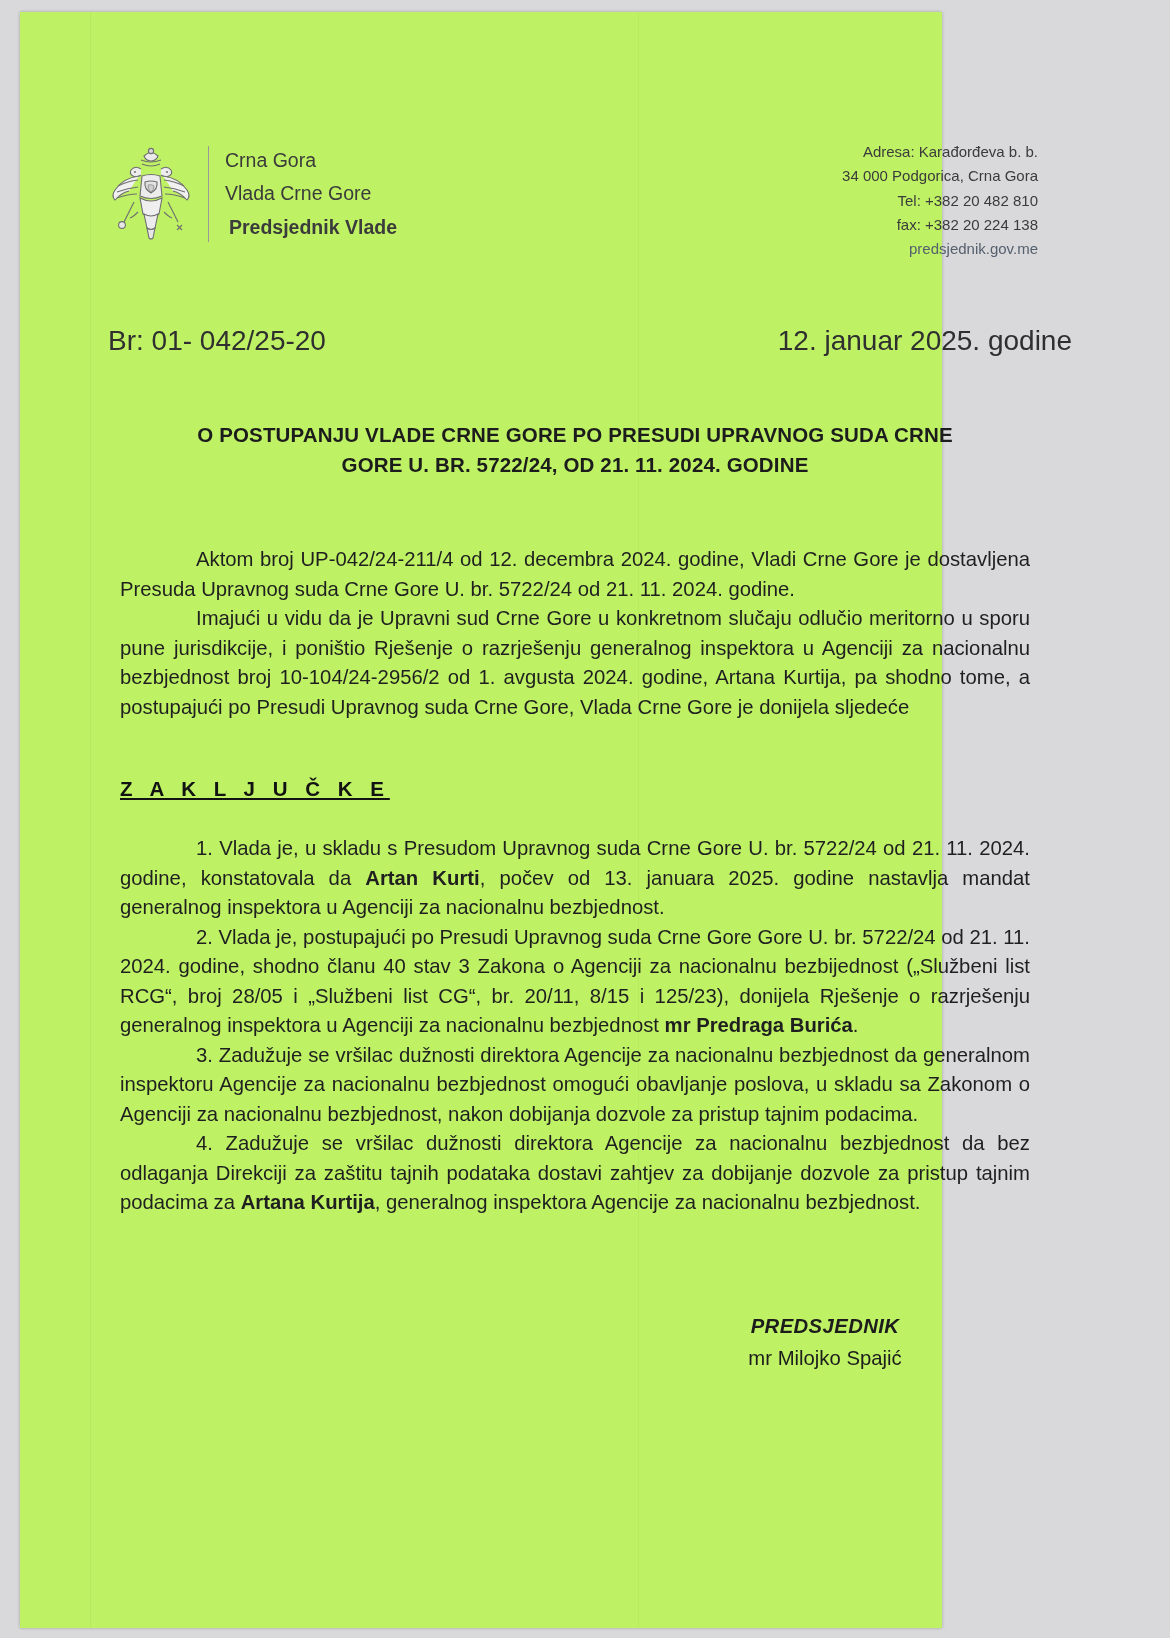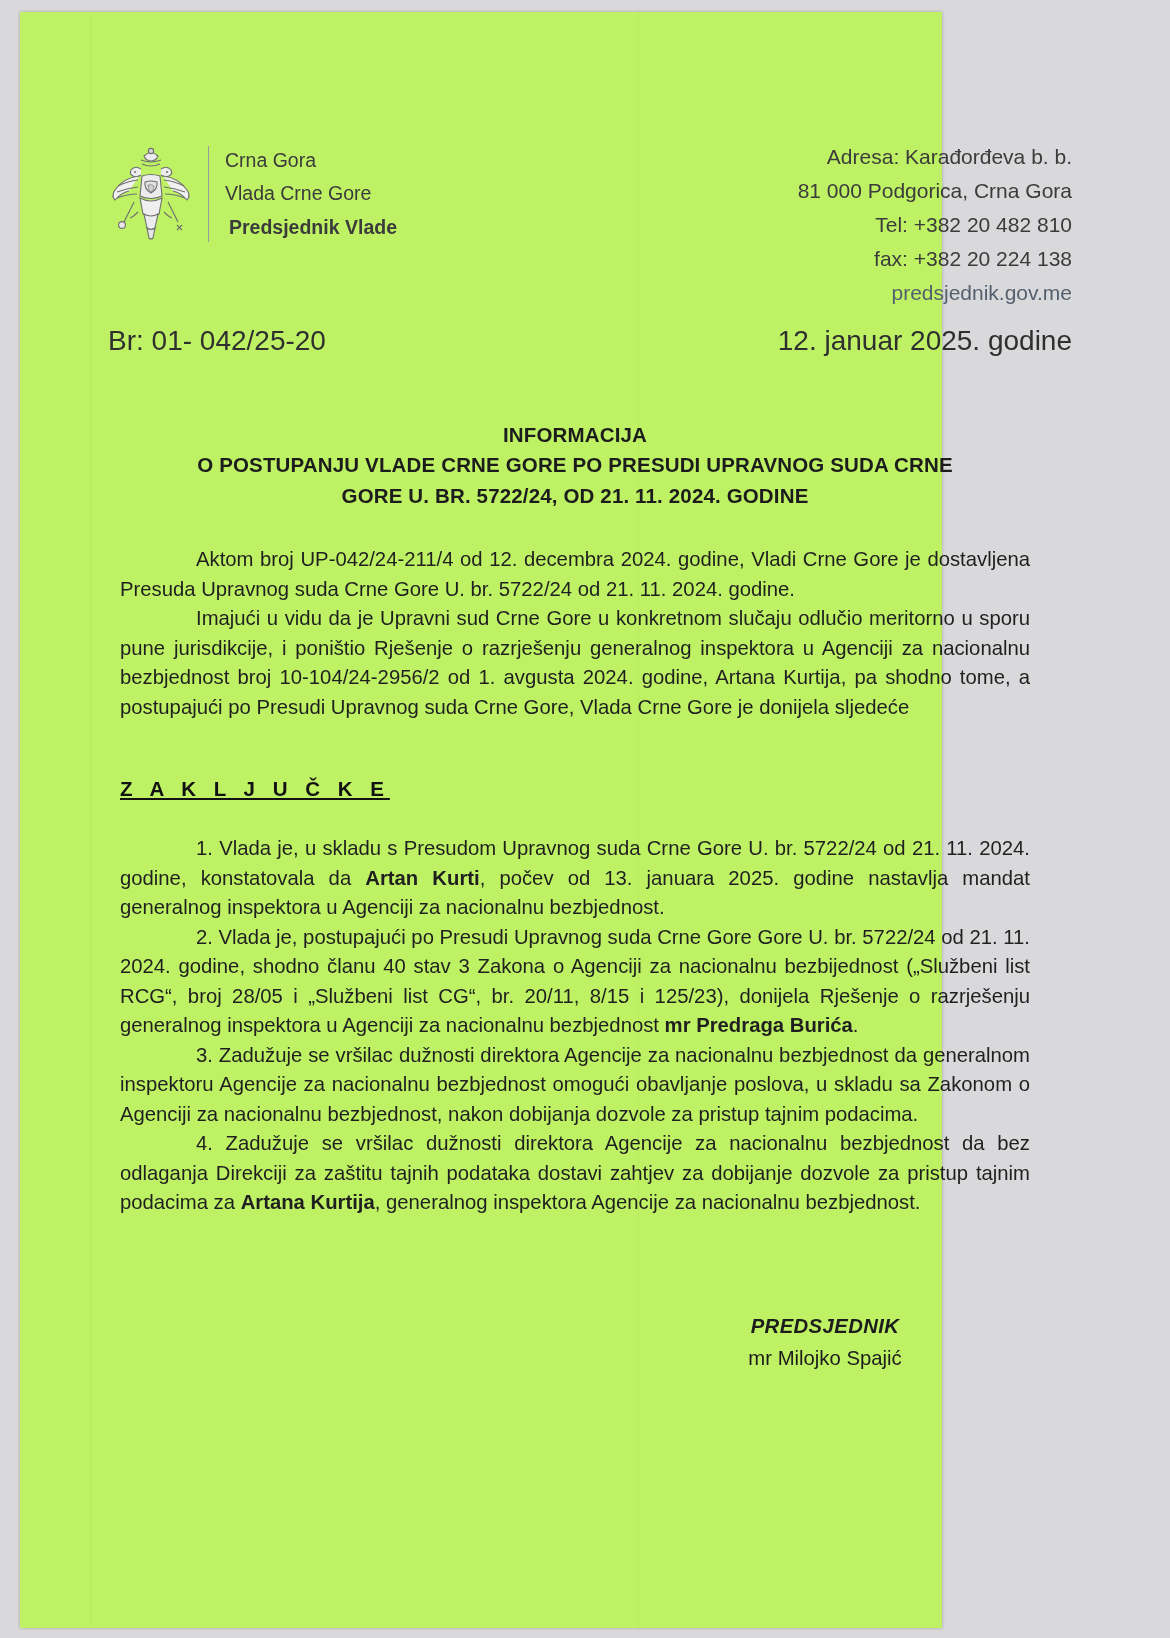--- a/index.html
+++ b/index.html
@@ -81,24 +81,24 @@
     color: #3b3b3b;
     font-size: 19.5px;
     line-height: 1.72;
     white-space: nowrap;
   }
   .lh-names div:nth-child(3) {
     padding-left: 4px;
     font-weight: bold;
   }
   .lh-right {
-    margin-right: 58px;
+    margin-right: 92px;
     text-align: right;
     color: #3b3b3b;
-    font-size: 21px;
+    font-size: 15px;
     line-height: 1.62;
     white-space: nowrap;
   }
   .lh-right .web {
     color: #55606e;
   }
 
   
   .refline {
     position: absolute;
@@ -218,34 +218,33 @@
           </svg>
           <div class="lh-divider"></div>
           <div class="lh-names">
             <div>Crna Gora</div>
             <div>Vlada Crne Gore</div>
             <div>Predsjednik Vlade</div>
           </div>
         </div>
         <div class="lh-right">
           <div>Adresa: Karađorđeva b. b.</div>
-          <div>81 000 Podgorica, Crna Gora</div>
+          <div>34 000 Podgorica, Crna Gora</div>
           <div>Tel: +382 20 482 810</div>
           <div>fax: +382 20 224 138</div>
           <div class="web">predsjednik.gov.me</div>
         </div>
       </div>
 
       <div class="refline">
         <div class="ref">Br: 01- 042/25-20</div>
         <div class="date">12. januar 2025. godine</div>
       </div>
 
       <div class="doc-title">
-        <div>INFORMACIJA</div>
         <div>O POSTUPANJU VLADE CRNE GORE PO PRESUDI UPRAVNOG SUDA CRNE</div>
         <div>GORE U. BR. 5722/24, OD 21. 11. 2024. GODINE</div>
       </div>
 
       <div class="body-block">
 
         <p class="para">Aktom broj UP-042/24-211/4 od 12. decembra 2024. godine, Vladi Crne Gore je dostavljena Presuda Upravnog suda Crne Gore U. br. 5722/24 od 21. 11. 2024. godine.</p>
         <p class="para">Imajući u vidu da je Upravni sud Crne Gore u konkretnom slučaju odlučio meritorno u sporu pune jurisdikcije, i poništio Rješenje o razrješenju generalnog inspektora u Agenciji za nacionalnu bezbjednost broj 10-104/24-2956/2 od 1. avgusta 2024. godine, Artana Kurtija, pa shodno tome, a postupajući po Presudi Upravnog suda Crne Gore, Vlada Crne Gore je donijela sljedeće</p>
 
         <div class="section-heading">Z A K L J U Č K E</div>

